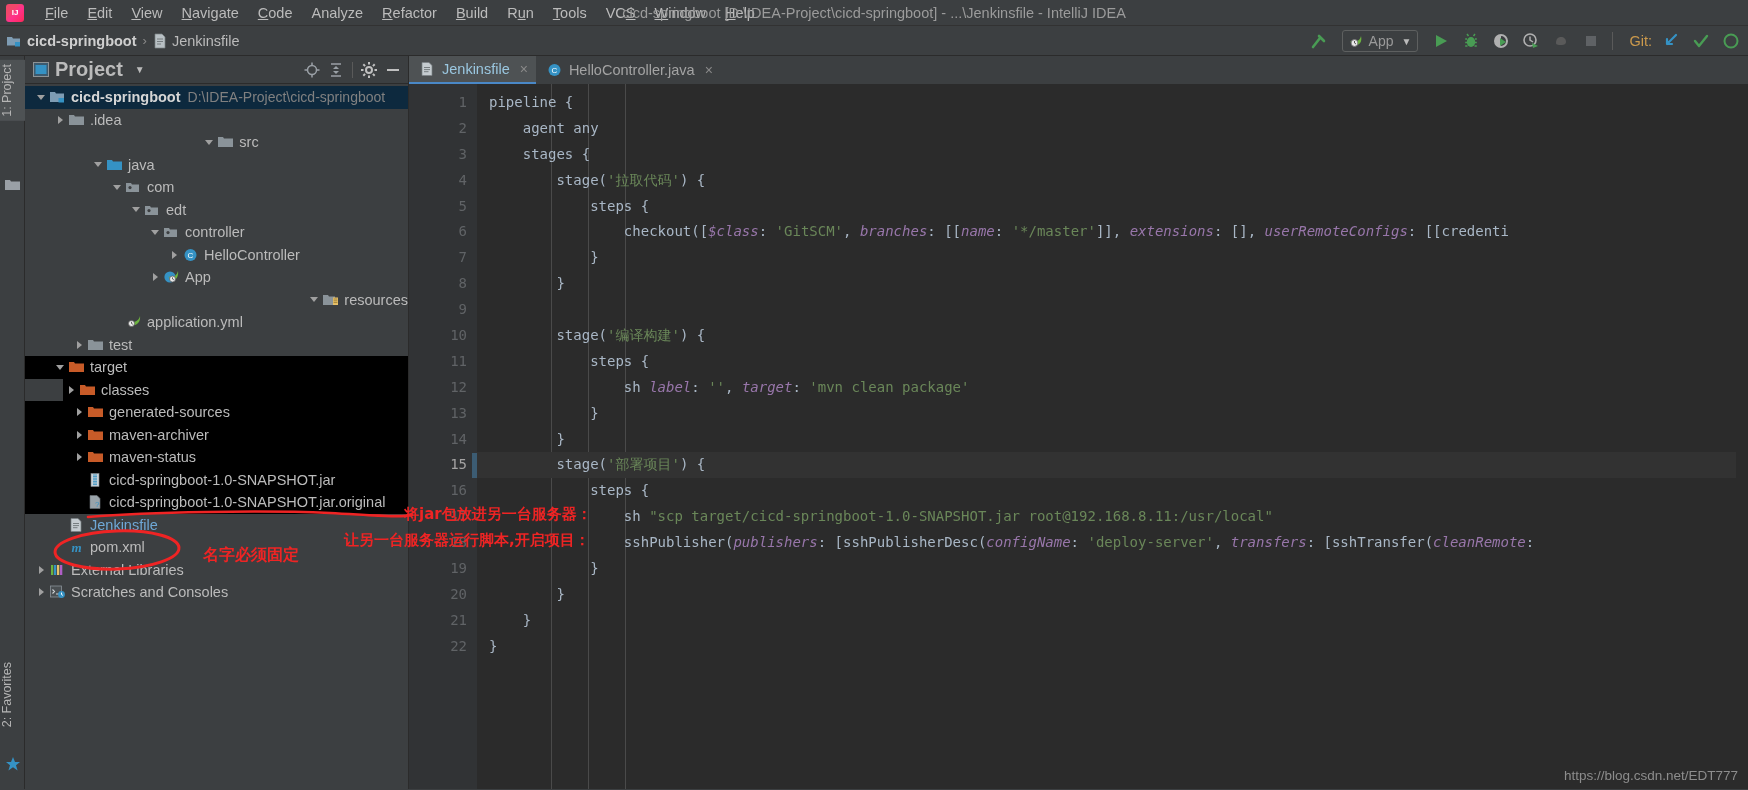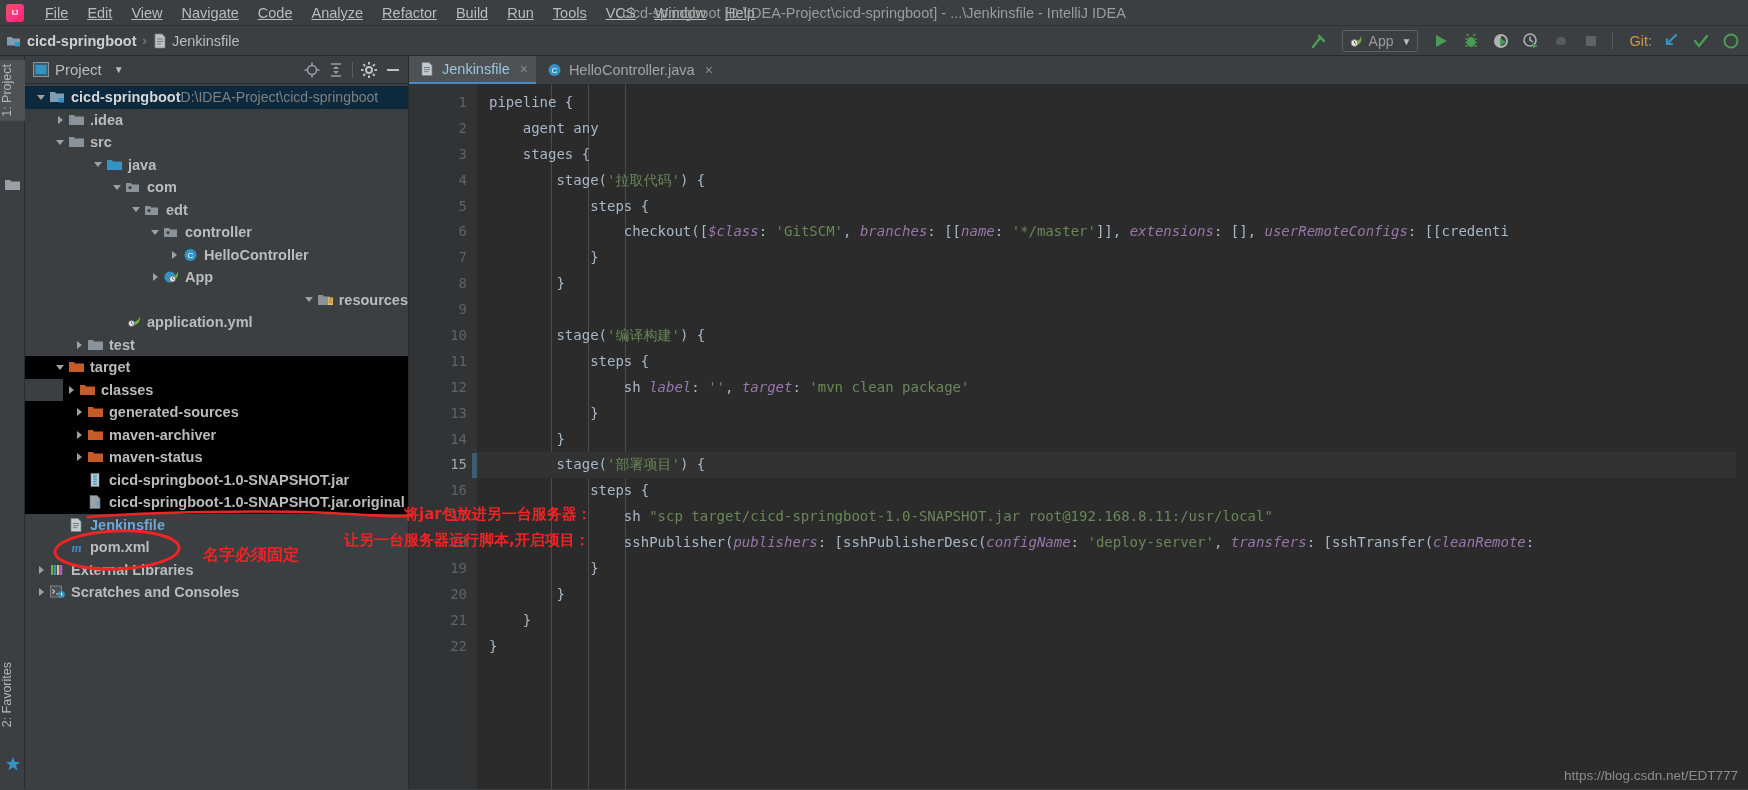--- a/index.html
+++ b/index.html
@@ -11,21 +11,20 @@
     color: #bbbbbb;
   }
   #app { position: relative; width: 1748px; height: 790px; }
 
   
   .titlebar {
     height: 26px; background: #3c3f41;
     display: flex; align-items: center;
     border-bottom: 1px solid #323232;
     position: relative;
-    text-decoration: underline;
   }
   .ij-logo {
     width: 18px; height: 18px; margin: 0 6px 0 6px;
     border-radius: 3px; flex: none;
     background: linear-gradient(135deg,#f0476a 0%,#f0476a 32%,#ff318c 55%,#fe2857 100%);
     position: relative;
   }
   .ij-logo::after {
     content: "IJ"; position: absolute; left: 0; top: 0; right: 0; bottom: 0;
     font-size: 8px; font-weight: bold; color: #fff;
@@ -95,45 +94,45 @@
   .projpanel {
     width: 384px; background: #3c3f41; flex: none;
     display: flex; flex-direction: column; border-right: 1px solid #2b2b2b;
     position: relative;
   }
   .proj-header {
     height: 28px; display: flex; align-items: center;
     padding: 0 4px 0 8px; border-bottom: 1px solid #2b2b2b;
   }
   .proj-title {
-    font-size: 15px; color: #bbbbbb; margin-left: 6px; margin-right: 12px;
+    font-size: 20px; color: #bbbbbb; margin-left: 6px; margin-right: 12px; font-weight: bold;
   }
   .proj-header-right { margin-left: auto; display: flex; align-items: center; gap: 2px; }
   .ph-icon { width: 22px; height: 22px; display:flex; align-items:center; justify-content:center; }
   .vsep { width: 1px; height: 16px; background: #5a5a5a; margin: 0 3px; }
 
   .tree { flex: 1; overflow: hidden; padding-top: 2px; font-size: 14.5px; }
   .trow {
     height: 22.5px; display: flex; align-items: center;
     white-space: nowrap; cursor: default; position: relative;
   }
   .trow.sel { background: #0d293e; }
   .trow.hl  { background: #000000; }
   .twist {
     width: 16px; height: 22px; flex: none; display: flex;
     align-items: center; justify-content: center;
   }
   .twist .tri { width: 0; height: 0; }
   .tri-right { border-left: 5px solid #a0a0a0; border-top: 4px solid transparent; border-bottom: 4px solid transparent; }
   .tri-down  { border-top: 5px solid #a0a0a0; border-left: 4px solid transparent; border-right: 4px solid transparent; }
   .ticon { width: 17px; height: 16px; flex: none; margin-right: 5px; }
-  .tlabel { color: #bbbbbb; font-weight: bold; }
+  .tlabel { color: #bbbbbb; }
   .tlabel.bold { font-weight: bold; color: #d6d6d6; }
   .tlabel.blue { color: #6fa8d6; }
-  .tpath { color: #808080; margin-left: 0; font-size: 14px; }
+  .tpath { color: #808080; margin-left: 7px; font-size: 14px; }
 
   
   .editor { flex: 1; background: #2b2b2b; display: flex; flex-direction: column; position: relative; min-width: 0; }
   .tabbar { height: 28px; background: #3c3f41; display: flex; align-items: flex-end; flex: none; }
   .etab {
     height: 28px; display: flex; align-items: center; gap: 6px;
     padding: 0 8px 0 10px; font-size: 14.5px; color: #a3a3a3;
     cursor: default; position: relative;
   }
   .etab.active { background: #4e5254; color: #9ac7e0; border-bottom: 2px solid #4a88c7; }
@@ -367,21 +366,21 @@
           </div>
           <div class="trow" style="padding-left: 27px;">
             <span class="twist">
               <span class="tri tri-right"></span>
             </span>
             <span class="ticon"><svg width="17" height="16" viewBox="0 0 17 16">
                 <path d="M1 3 L6 3 L7 4.5 L16 4.5 L16 13 L1 13 Z" fill="#8a9399"></path>
               </svg></span>
             <span class="tlabel">.idea</span>
           </div>
-          <div class="trow" style="padding-left: 27px;">
+          <div class="trow" style="padding-left: 27px; justify-content: center;">
             <span class="twist">
               <span class="tri tri-down"></span>
             </span>
             <span class="ticon"><svg width="17" height="16" viewBox="0 0 17 16">
                 <path d="M1 3 L6 3 L7 4.5 L16 4.5 L16 13 L1 13 Z" fill="#8a9399"></path>
               </svg></span>
             <span class="tlabel">src</span>
           </div>
           <div class="trow" style="padding-left: 65px;">
             <span class="twist">

